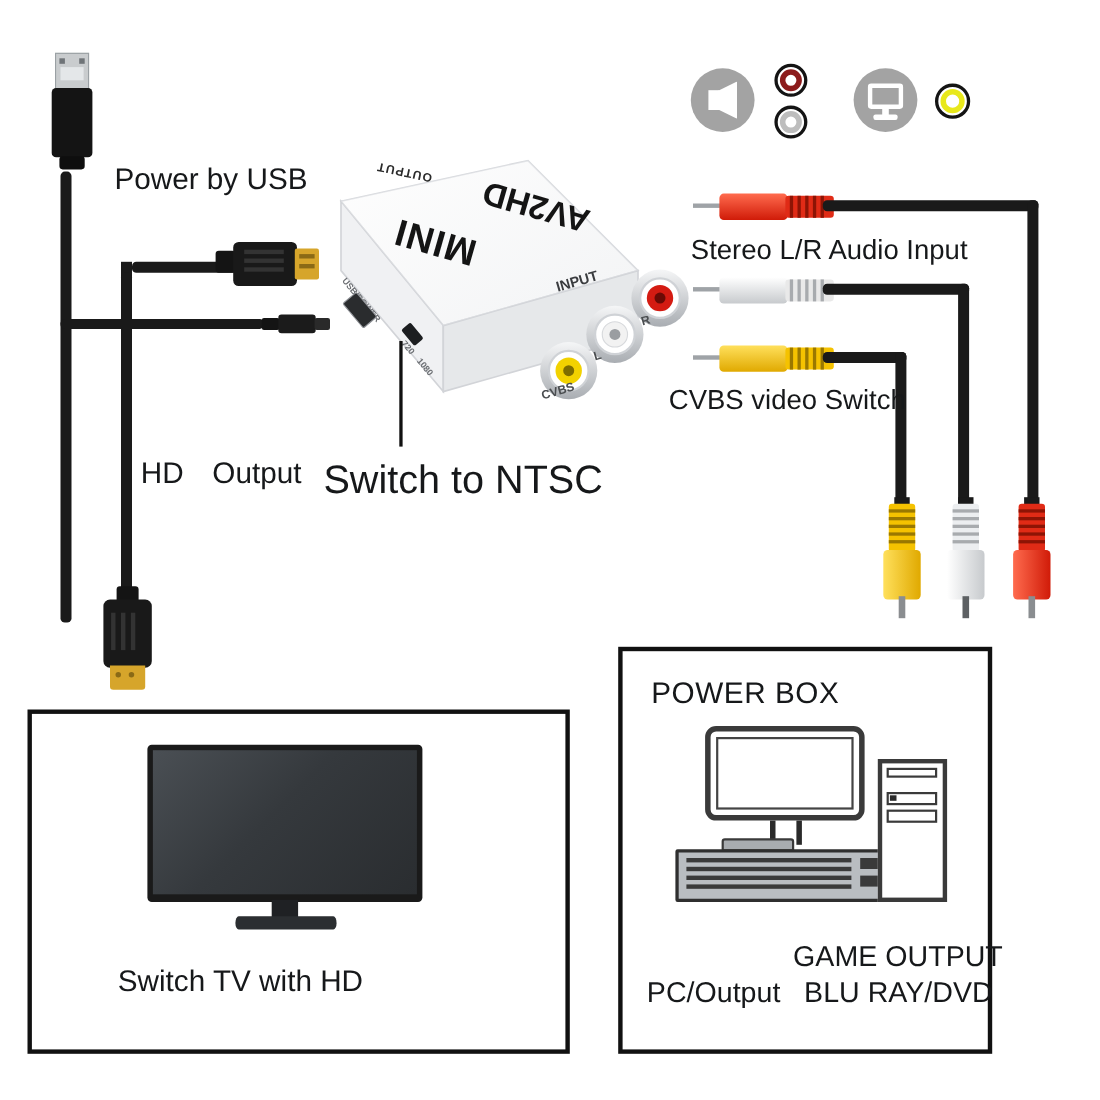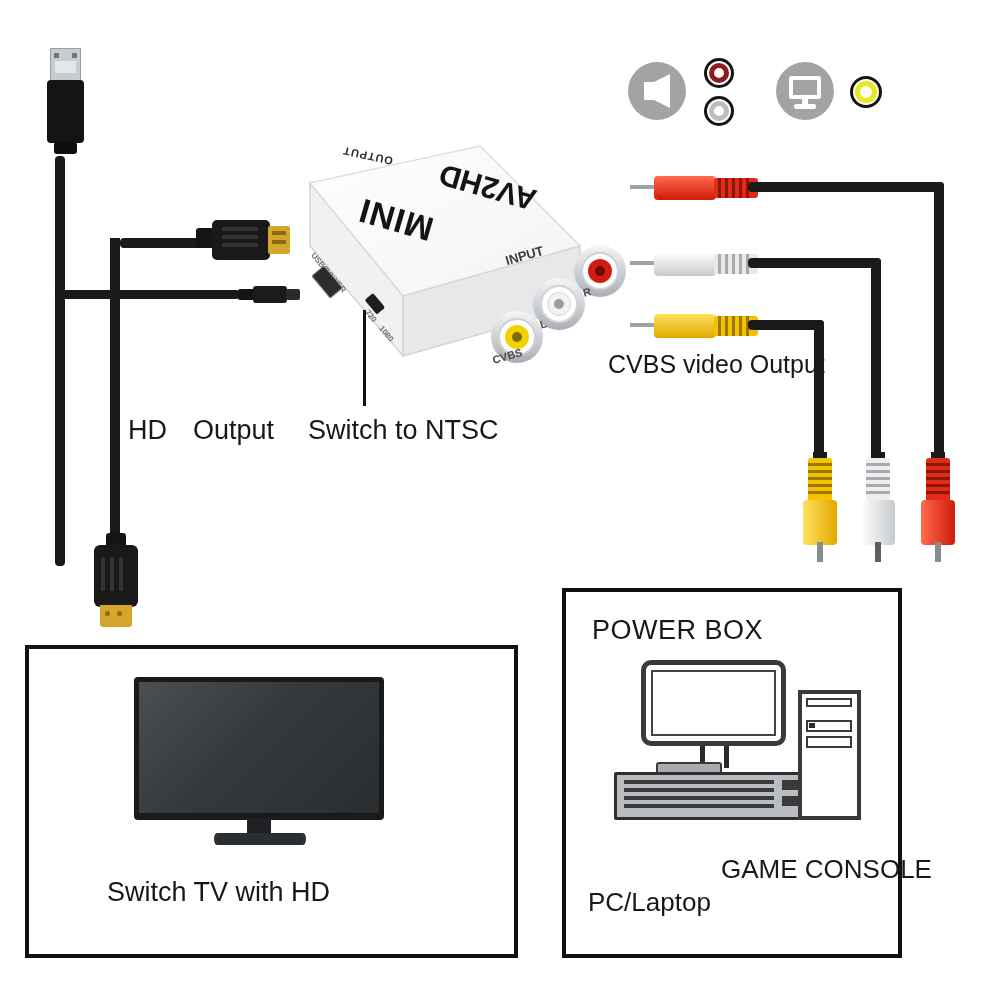--- a/index.html
+++ b/index.html
@@ -235,27 +235,29 @@
     <div class="abs" style="left:8px;top:6px;width:24px;height:44px;background:#e02b16;border-radius:3px;"></div>
     <div class="abs" style="left:8px;top:11px;width:24px;height:3px;background:#8d1405;"></div>
     <div class="abs" style="left:8px;top:18px;width:24px;height:3px;background:#8d1405;"></div>
     <div class="abs" style="left:8px;top:25px;width:24px;height:3px;background:#8d1405;"></div>
     <div class="abs" style="left:8px;top:32px;width:24px;height:3px;background:#8d1405;"></div>
     <div class="abs" style="left:8px;top:39px;width:24px;height:3px;background:#8d1405;"></div>
     <div class="abs" style="left:3px;top:48px;width:34px;height:45px;background:linear-gradient(90deg,#ff6b4e,#d01b08);border-radius:4px;"></div>
     <div class="abs" style="left:17px;top:90px;width:6px;height:20px;background:#8a8d90;"></div>
   </div>
 
+  <div class="lbl" style="left:104px;top:148px;font-size:27px;">Power by USB</div>
 
   <div class="lbl" style="left:128px;top:415px;font-size:27px;">HD</div>
   <div class="lbl" style="left:193px;top:415px;font-size:27px;">Output</div>
-  <div class="lbl" style="left:308px;top:415px;font-size:27px;">Switch to NTSC</div>
+  <div class="lbl" style="left:294px;top:415px;font-size:36px;">Switch to NTSC</div>
   <div class="ptr" style="left:363px;top:310px;width:3px;height:96px;"></div>
 
-  <div class="lbl" style="left:608px;top:350px;font-size:25px;">CVBS video Output</div>
+  <div class="lbl" style="left:628px;top:213px;font-size:25px;">Stereo L/R Audio Input</div>
+  <div class="lbl" style="left:608px;top:350px;font-size:25px;">CVBS video Switch</div>
 
   <div class="frame" style="left:25px;top:645px;width:493px;height:313px;">
     <div class="abs" style="left:105px;top:28px;width:250px;height:170px;">
       <div class="tv-bezel" style="left:0;top:0;width:250px;height:143px;"></div>
       <div class="tv-screen" style="left:5px;top:5px;width:240px;height:131px;"></div>
       <div class="tv-neck" style="left:113px;top:141px;width:24px;height:17px;"></div>
       <div class="tv-base" style="left:80px;top:156px;width:92px;height:12px;"></div>
     </div>
     <div class="lbl" style="left:78px;top:228px;font-size:27px;">Switch TV with HD</div>
   </div>
@@ -283,17 +285,18 @@
     </div>
 
     <div class="abs" style="left:232px;top:98px;width:63px;height:130px;">
       <div class="outline" style="left:0;top:0;width:63px;height:130px;border-width:4px;"></div>
       <div class="abs" style="left:8px;top:8px;width:46px;height:9px;border:2px solid #3a3a3a;box-sizing:border-box;background:#fff;"></div>
       <div class="abs" style="left:8px;top:30px;width:46px;height:12px;border:2px solid #3a3a3a;box-sizing:border-box;background:#fff;"></div>
       <div class="abs" style="left:11px;top:33px;width:6px;height:5px;background:#2a2a2a;"></div>
       <div class="abs" style="left:8px;top:46px;width:46px;height:12px;border:2px solid #3a3a3a;box-sizing:border-box;background:#fff;"></div>
     </div>
 
-    <div class="lbl" style="left:155px;top:262px;font-size:26px;">GAME CONSOLE</div>
-    <div class="lbl" style="left:22px;top:295px;font-size:26px;">PC/Laptop</div>
+    <div class="lbl" style="left:155px;top:262px;font-size:26px;">GAME OUTPUT</div>
+    <div class="lbl" style="left:22px;top:295px;font-size:26px;">PC/Output</div>
+    <div class="lbl" style="left:165px;top:295px;font-size:26px;">BLU RAY/DVD</div>
   </div>
 
 </div>
 
 </body></html>

